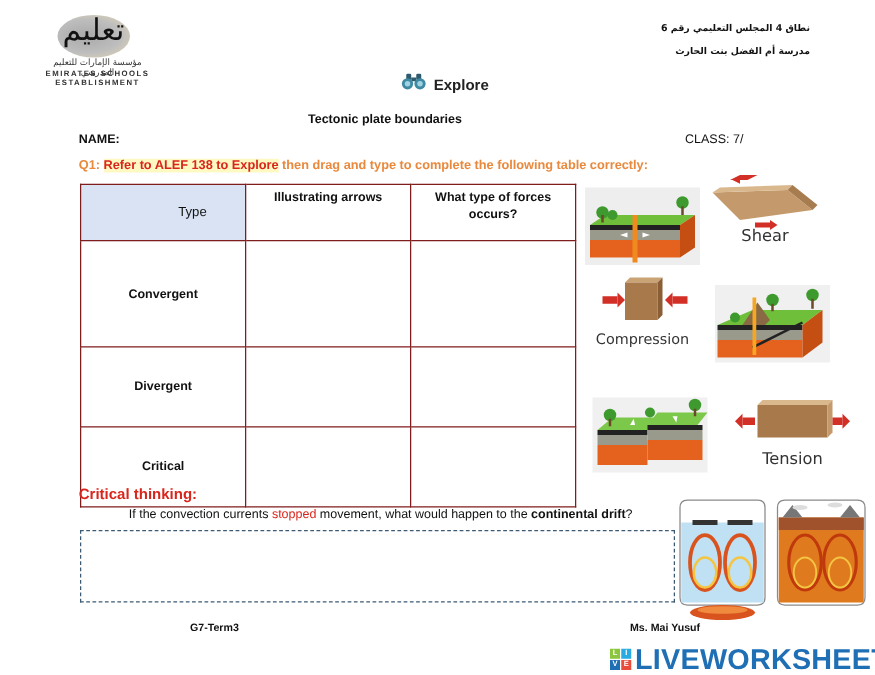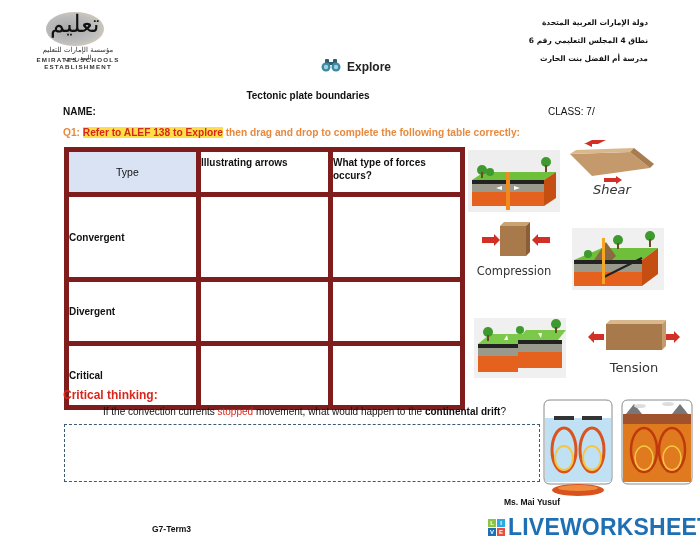--- a/index.html
+++ b/index.html
@@ -23,25 +23,25 @@
     
     .explore { left: 320px; top: 58px; display: flex; align-items: center; gap: 5px; }
     .explore-label { font-size: 12px; font-weight: bold; color: #222; }
 
     .title { left: 0; width: 616px; top: 90px; text-align: center; font-size: 10px; font-weight: bold; color: #111; }
 
     .name-label { left: 63px; top: 106px; font-size: 10px; font-weight: bold; }
     .class-label { left: 548px; top: 106px; font-size: 10px; font-weight: normal; }
 
     .q1 { left: 63px; top: 127px; font-size: 10.2px; font-weight: bold; color: #e8893d; white-space: nowrap; }
-    .q1 .hl { background: #fde047; color: #d9261c; }
+    .q1 .hl { background: #fef9c3; color: #d9261c; }
 
     
     .tbl { left: 64px; top: 147px; border-collapse: collapse; }
-    .tbl td { border: 5px solid #7f1d1d; font-size: 10px; font-weight: bold; color: #111; vertical-align: middle; }
+    .tbl td { border: 1px solid #7f1d1d; text-align: center; font-size: 10px; font-weight: bold; color: #111; vertical-align: middle; }
     .tbl .c1 { width: 132px; }
     .tbl .c2 { width: 132px; }
     .tbl .c3 { width: 132px; }
     .tbl .head-type { background: #dae3f3; font-weight: normal; font-size: 10.5px; padding-left: 47px; }
     .tbl .head-top { vertical-align: top; padding-top: 4px; line-height: 13px; }
     .tbl tr.h { height: 45px; }
     .tbl tr.r1 { height: 85px; }
     .tbl tr.r2 { height: 64px; padding-left: 12px; }
     .tbl tr.r3 { height: 64px; }
 
@@ -50,21 +50,21 @@
     .cap { position: absolute; font-size: 12px; color: #333; font-family: "DejaVu Sans", sans-serif; text-align: center; width: 100%; }
 
     
     .ct-title { left: 63px; top: 388px; font-size: 12px; font-weight: bold; color: #d9261c; }
     .ct-q { left: 63px; top: 406px; font-size: 10px; color: #111; white-space: nowrap; padding-left: 40px; }
     .ct-q .red { color: #d9261c; }
     .ct-q b { font-weight: bold; }
 
     .answer-box { left: 64px; top: 424px; width: 476px; height: 58px; border: 1.5px dashed #3d5a73; background: transparent; resize: none; font-family: "Liberation Sans", sans-serif; font-size: 11px; padding: 4px; outline: none; }
 
-    .footer-left { left: 152px; top: 524px; font-size: 8.5px; font-weight: bold; }
+    .footer-left { left: 152px; top: 497px; font-size: 8.5px; font-weight: bold; }
     .footer-right { left: 504px; top: 497px; font-size: 8.5px; font-weight: bold; }
 
     .lw { left: 488px; top: 514px; display: flex; align-items: center; gap: 3px; }
     .lw-grid { display: grid; grid-template-columns: 8px 8px; grid-template-rows: 8px 8px; gap: 1px; }
     .lw-grid span { display: block; font-size: 6px; color: #fff; font-weight: bold; text-align: center; line-height: 8px; }
     .lw-text { font-size: 23px; font-weight: bold; color: #1f6fb5; letter-spacing: 0.2px; }
   </style>
 </head>
 <body>
 
@@ -72,21 +72,20 @@
   <div class="logo-oval"></div>
   <div class="logo-ar">تعليم</div>
   <div class="logo-ar-sub">مؤسسة الإمارات للتعليم المدرسي</div>
   <div class="logo-en">
     <div>EMIRATES SCHOOLS</div>
     <div>ESTABLISHMENT</div>
   </div>
 </div>
 
 <div class="abs ar-header">
-  <div>دولة الإمارات العربية المتحدة</div>
   <div>نطاق 4 المجلس التعليمي رقم 6</div>
   <div>مدرسة أم الفضل بنت الحارث</div>
 </div>
 
 <div class="abs explore">
   <span>
     <svg width="22" height="14" viewBox="0 0 22 14">
       <rect x="5" y="1" width="4" height="5" rx="1" fill="#2e5b6e"></rect>
       <rect x="13" y="1" width="4" height="5" rx="1" fill="#2e5b6e"></rect>
       <rect x="9" y="4" width="4" height="3" fill="#2e5b6e"></rect>
@@ -97,21 +96,21 @@
     </svg>
   </span>
   <span class="explore-label">Explore</span>
 </div>
 
 <div class="abs title">Tectonic plate boundaries</div>
 
 <div class="abs name-label">NAME:</div>
 <div class="abs class-label">CLASS: 7/</div>
 
-<div class="abs q1"><span>Q1: </span><span class="hl">Refer to ALEF 138 to Explore</span><span> then drag and drop to complete the following table correctly:</span></div>
+<div class="abs q1"><span>Q1: </span><span class="hl">Refer to ALEF 138 to Explore</span><span> then drag and type to complete the following table correctly:</span></div>
 
 <table class="abs tbl">
   <tbody>
       <tr class="h">
     <td class="c1 head-type">Type</td>
     <td class="c2 head-top">Illustrating arrows</td>
     <td class="c3 head-top">What type of forces occurs?</td>
   </tr>
   <tr class="r1">
     <td>Convergent</td>
@@ -152,21 +151,21 @@
 <div class="drag" style="left:566px;top:140px;width:92px;height:62px;">
   <svg width="92" height="44" viewBox="0 0 92 44">
     <polygon points="18,4 26,0 40,0 32,4" fill="#d22f27"></polygon>
     <polygon points="20,4 26,1 26,7" fill="#d22f27"></polygon>
     <polygon points="4,14 64,12 84,28 26,36" fill="#c49a6c"></polygon>
     <polygon points="4,14 64,12 68,8 10,10" fill="#dab88e"></polygon>
     <polygon points="64,12 68,8 88,24 84,28" fill="#a77c4f"></polygon>
     <rect x="38" y="38" width="12" height="4" fill="#d22f27"></rect>
     <polygon points="50,36 56,40 50,44" fill="#d22f27"></polygon>
   </svg>
-  <div class="cap" style="top:42px;font-size:13px;font-style:italic;">Shear</div>
+  <div class="cap" style="top:42px;font-size:13px;">Shear</div>
 </div>
 
 <div class="drag" style="left:468px;top:220px;width:92px;height:62px;">
   <svg width="92" height="40" viewBox="0 0 92 40">
     <polygon points="32,6 58,6 62,2 36,2" fill="#c9a374"></polygon>
     <rect x="32" y="6" width="26" height="30" fill="#a8794a"></rect>
     <polygon points="58,6 62,2 62,32 58,36" fill="#8a5f35"></polygon>
     <rect x="14" y="17" width="12" height="6" fill="#d22f27"></rect>
     <polygon points="26,14 32,20 26,26" fill="#d22f27"></polygon>
     <rect x="70" y="17" width="12" height="6" fill="#d22f27"></rect>

